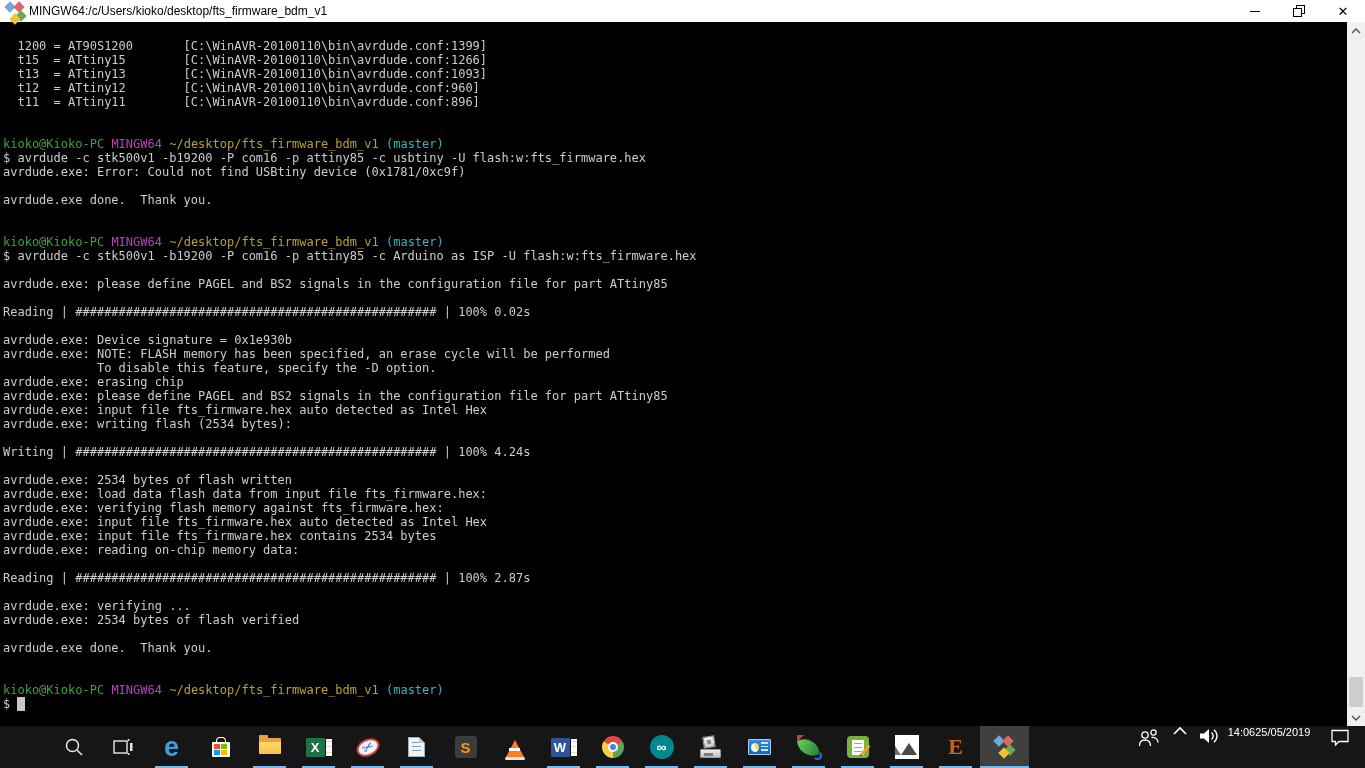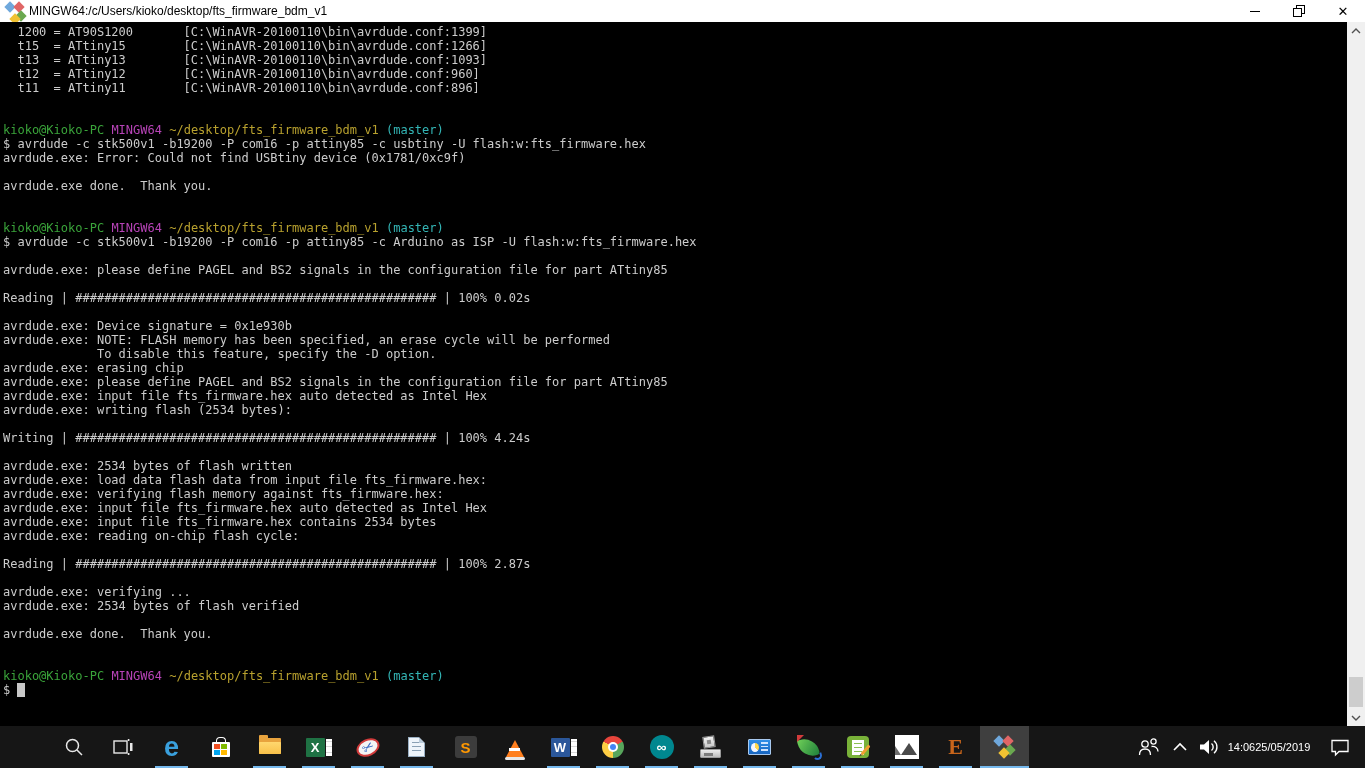--- a/index.html
+++ b/index.html
@@ -21,21 +21,21 @@
   
   .msys { position:relative; width:20px; height:20px; }
   .msys i { position:absolute; width:8px; height:8px; transform:rotate(45deg); }
   .msys .d-blue  { left:0;  top:6;  background:#6fa8dc; }
   .msys .d-red   { left:9px; top:0;  background:#e06666; }
   .msys .d-green { left:11px; top:9px; background:#6aa84f; }
   .msys .d-yellow{ left:5px; top:12px; background:#f1c232; }
   .app-ic .msys { transform:scale(.7); transform-origin:top left; }
 
   
-  .terminal { position:absolute; top:22px; left:0; width:1197px; height:704px;
+  .terminal { position:absolute; top:36px; left:0; width:1197px; height:704px;
               background:#000; padding:3px 0 0 3px; overflow:hidden; cursor:text; }
   .tline { font-family:"DejaVu Sans Mono","Liberation Mono",monospace;
            font-size:12px; line-height:14px; height:14px; color:#cccccc; white-space:pre; }
   .cursor { background:#c8c8c8; color:#000; }
 
   
   .scrollbar { position:absolute; top:22px; right:0; width:18px; height:704px; background:#f0f0f0; }
   .sb-up, .sb-down { position:absolute; left:0; width:18px; height:17px;
                      display:flex; align-items:center; justify-content:center; }
   .sb-up { top:0; } .sb-down { bottom:0; }
@@ -160,21 +160,21 @@
         border-right:6px solid transparent; border-bottom:9px solid #6e6e6e;
         margin-bottom:4px; margin-left:-7px; }
 
   .ic-eagle span { color:#c8651b; font-weight:bold; font-size:22px; line-height:1;
         font-family:"Liberation Serif",serif; }
 
   .tb-search svg, .tb-taskview svg { display:block; }
 
   
   .tray { margin-left:auto; display:flex; align-items:center; height:42px; padding-right:4px; }
-  .tray-btn { height:42px; display:flex; align-items:center; justify-content:center; }
+  .tray-btn { height:42px; display:flex; align-items:flex-start; justify-content:center; }
   .tray-clock { width:72px; text-align:center; color:#fff; font-size:11px; line-height:13px;
         margin:0 8px; }
   .tray-people { width:36px; } .tray-chevron { width:26px; } .tray-volume { width:32px; }
   .tray-action { width:42px; margin-left:6px; }
 </style>
 </head>
 <body>
 
 <div class="stage">
 
@@ -227,21 +227,21 @@
       <div class="tline"><span>avrdude.exe: input file fts_firmware.hex auto detected as Intel Hex</span></div>
       <div class="tline"><span>avrdude.exe: writing flash (2534 bytes):</span></div>
       <div class="tline">&nbsp;</div>
       <div class="tline"><span>Writing | ################################################## | 100% 4.24s</span></div>
       <div class="tline">&nbsp;</div>
       <div class="tline"><span>avrdude.exe: 2534 bytes of flash written</span></div>
       <div class="tline"><span>avrdude.exe: load data flash data from input file fts_firmware.hex:</span></div>
       <div class="tline"><span>avrdude.exe: verifying flash memory against fts_firmware.hex:</span></div>
       <div class="tline"><span>avrdude.exe: input file fts_firmware.hex auto detected as Intel Hex</span></div>
       <div class="tline"><span>avrdude.exe: input file fts_firmware.hex contains 2534 bytes</span></div>
-      <div class="tline"><span>avrdude.exe: reading on-chip flash cycle:</span></div>
+      <div class="tline"><span>avrdude.exe: reading on-chip memory data:</span></div>
       <div class="tline">&nbsp;</div>
       <div class="tline"><span>Reading | ################################################## | 100% 2.87s</span></div>
       <div class="tline">&nbsp;</div>
       <div class="tline"><span>avrdude.exe: verifying ...</span></div>
       <div class="tline"><span>avrdude.exe: 2534 bytes of flash verified</span></div>
       <div class="tline">&nbsp;</div>
       <div class="tline"><span>avrdude.exe done.  Thank you.</span></div>
       <div class="tline">&nbsp;</div>
       <div class="tline">&nbsp;</div>
       <div class="tline"><span style="color: rgb(58, 164, 58);">kioko@Kioko-PC</span><span> </span><span style="color: rgb(183, 67, 183);">MINGW64</span><span> </span><span style="color: rgb(184, 161, 46);">~/desktop/fts_firmware_bdm_v1</span><span> </span><span style="color: rgb(51, 181, 181);">(master)</span></div>

